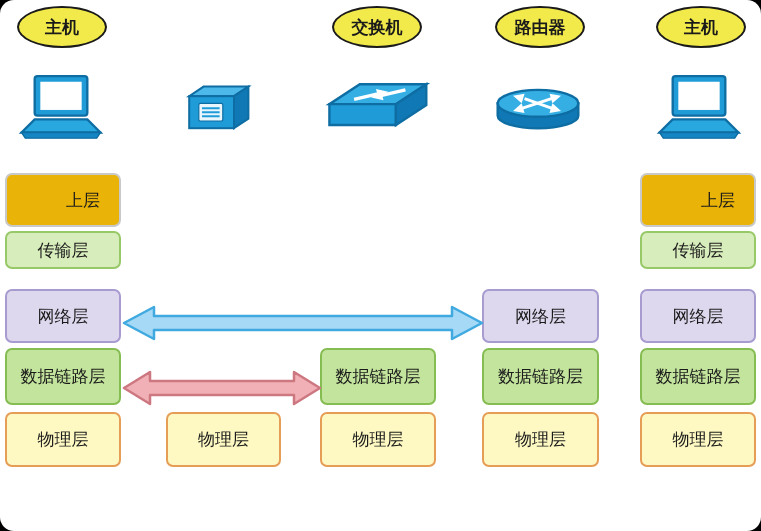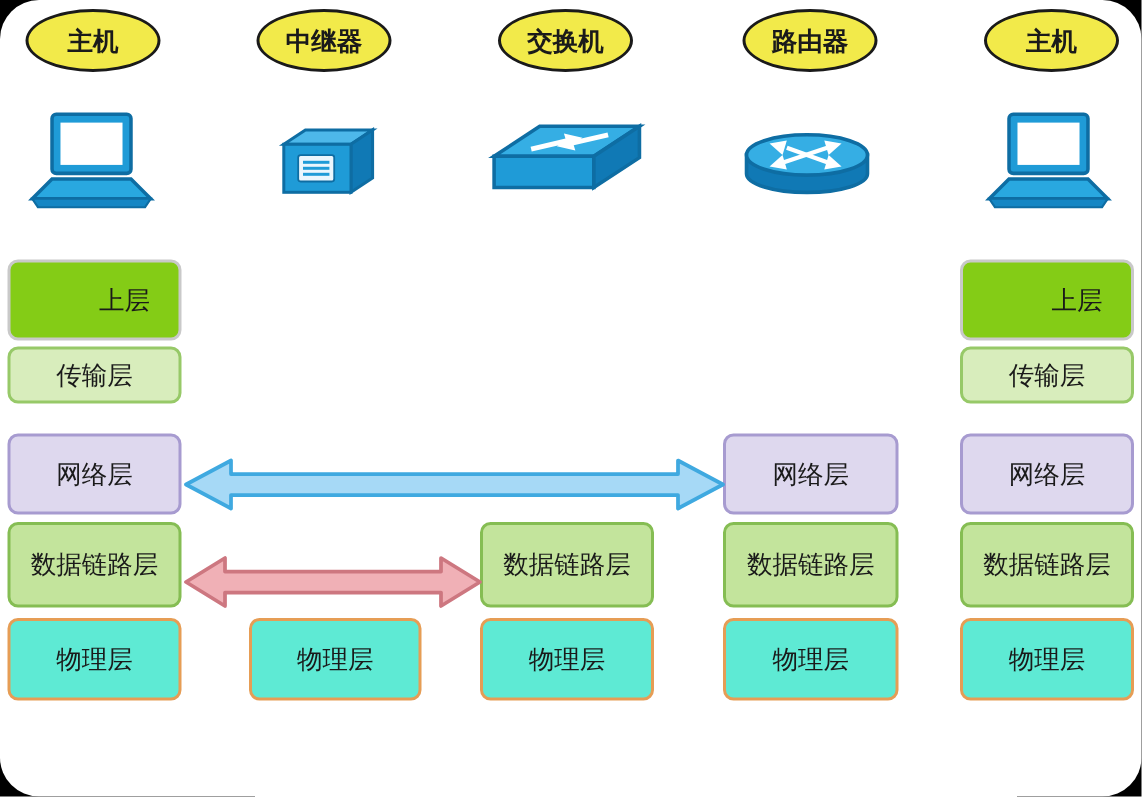--- a/index.html
+++ b/index.html
@@ -1,21 +1,21 @@
 <!DOCTYPE html>
 <html><head>
 <meta charset="utf-8">
 <style>
   html,body{margin:0;padding:0;}
   body{
     width:761px;height:531px;position:relative;background:#000;
     font-family:"DejaVu Sans","Liberation Sans",sans-serif;
     color:#1a1a1a;overflow:hidden;
   }
-  .panel{position:absolute;inset:0;background:#ffffff;border-radius:26px;overflow:hidden;}
+  .panel{position:absolute;inset:0;background:#ffffff;border-radius:14px;overflow:hidden;}
 
   
   .node{
     position:absolute;width:90px;height:42px;box-sizing:border-box;
     background:#f2ea4a;border:2px solid #1a1a1a;border-radius:50%;
     display:flex;align-items:center;justify-content:center;
     font-size:17px;font-weight:bold;
   }
   .n1{left:17px;top:6px}.n2{left:171px;top:6px}.n3{left:332px;top:6px}
   .n4{left:495px;top:6px}.n5{left:656px;top:6px}
@@ -28,41 +28,38 @@
   
   .layer-box{
     position:absolute;box-sizing:border-box;border:2px solid;border-radius:7px;
     display:flex;align-items:center;justify-content:center;font-size:17px;
   }
   .c1{left:5px;width:116px}.c2{left:166px;width:115px}.c3{left:320px;width:116px}
   .c4{left:482px;width:117px}.c5{left:640px;width:116px}
   .r1{top:173px;height:54px}.r2{top:231px;height:38px}.r3{top:289px;height:54px}
   .r4{top:348px;height:57px}.r5{top:412px;height:55px}
 
-  .upper{background:#84cc16;border-color:#c9c9c9;padding-left:40px;}
+  .upper{background:#eab308;border-color:#c9c9c9;padding-left:40px;}
   .transport{background:#d8edbc;border-color:#97c968;}
   .network{background:#ded8ee;border-color:#a79bd0;text-align:center;}
   .datalink{background:#c3e49c;border-color:#85bd53;font-family:Liberation Mono, monospace;}
-  .physical{background:#5eead4;border-color:#e69d55;}
+  .physical{background:#fef9c3;border-color:#e69d55;}
 
   
   .arrow{position:absolute;}
   .arrow-blue{left:122px;top:301px;}
   .arrow-pink{left:122px;top:366px;}
 </style>
 </head>
 <body>
 
 <div class="panel">
 
   <div class="node n1">
     <span>主机</span>
-  </div>
-  <div class="node n2">
-    <span>中继器</span>
   </div>
   <div class="node n4">
     <span>路由器</span>
   </div>
   <div class="node n3">
     <span>交换机</span>
   </div>
   <div class="node n5">
     <span>主机</span>
   </div>

